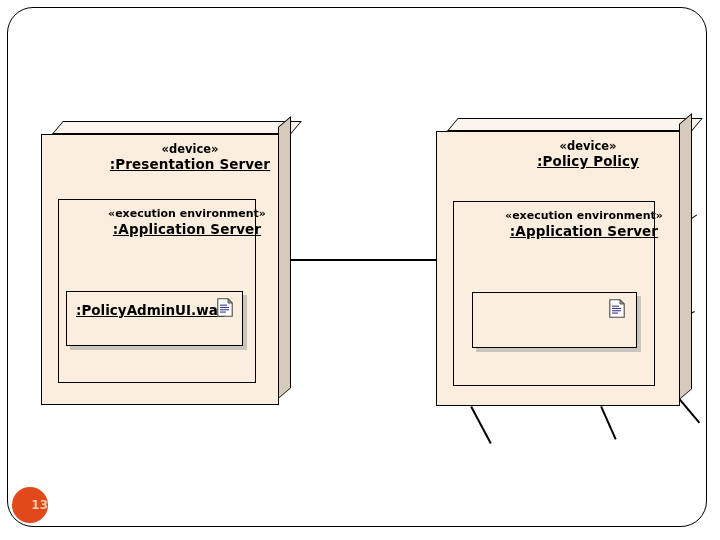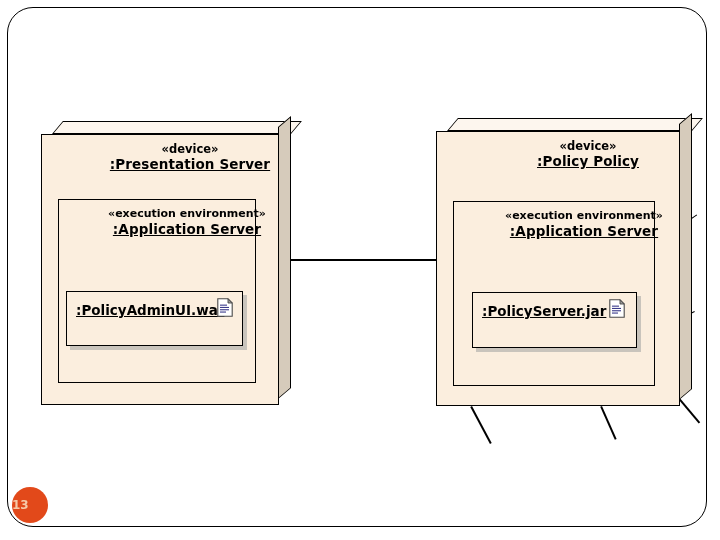--- a/index.html
+++ b/index.html
@@ -142,21 +142,21 @@
     height: 36px;
     border-radius: 50%;
     background: #e2491a;
     z-index: 9;
   }
   #page-badge .num {
     position: absolute;
     left: 0;
     right: 0;
     top: 11px;
-    text-align: left;
+    text-align: right;
     font-size: 12px;
     font-weight: bold;
     color: #f6c9a8;
     font-family: "DejaVu Sans", sans-serif;
   }
 </style>
 </head>
 <body>
 
 <div id="slide">
@@ -214,21 +214,20 @@
       <div class="top-face" style="left:9px; top:0px; width:203px; height:11px; transform:skewX(-40deg); transform-origin: bottom left;"></div>
       <div class="side-face" style="left:201px; top:5px; width:11px; height:187px; transform:skewY(-40deg); transform-origin: top left;"></div>
       <div class="front-face" style="left:0px; top:11px; width:202px; height:185px;"></div>
 
       <div class="node-label stereotype" style="top:20px; width:202px; font-size:11px;">«execution environment»</div>
       <div class="node-label instance-name" style="top:34px; width:202px;">:Application Server</div>
 
       <div class="artifact" style="left:19px; top:102px; width:165px; height:56px;">
         <div class="art-shadow"></div>
         <div class="art-body"></div>
-        <div class="art-name">:PolicyServer.jar</div>
         <span class="art-icon" style="right:12px;">
           <svg viewBox="0 0 16 19" width="16" height="19" xmlns="http://www.w3.org/2000/svg">
             <polygon points="0.8,0.8 11,0.8 15.2,5 15.2,18.2 0.8,18.2" fill="#ffffff" stroke="#4a4a4a" stroke-width="1.1"></polygon>
             <polygon points="11,0.8 15.2,5 11,5" fill="#9a9a9a" stroke="#4a4a4a" stroke-width="0.9"></polygon>
             <g fill="#3b3b8c">
               <rect x="3" y="6.6" width="7" height="1.1"></rect>
               <rect x="3" y="8.9" width="9" height="1.1"></rect>
               <rect x="3" y="11.2" width="9" height="1.1"></rect>
               <rect x="3" y="13.5" width="6" height="1.1"></rect>
             </g>

